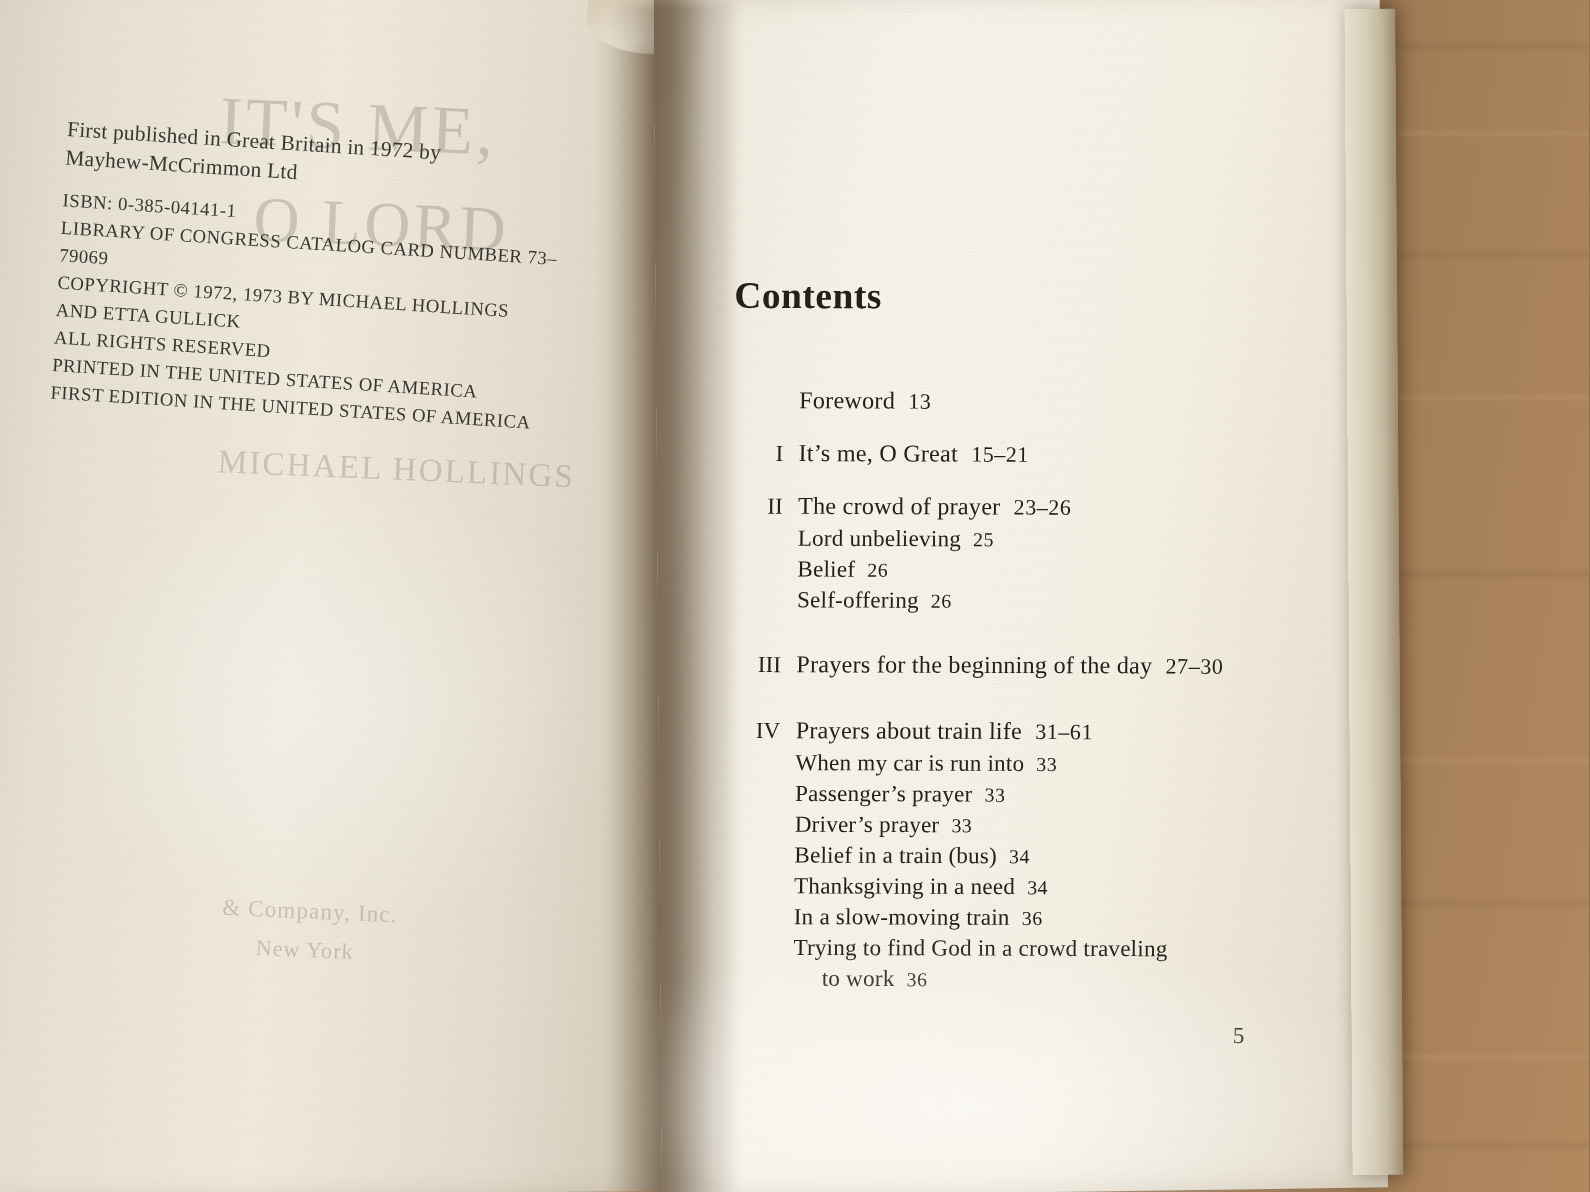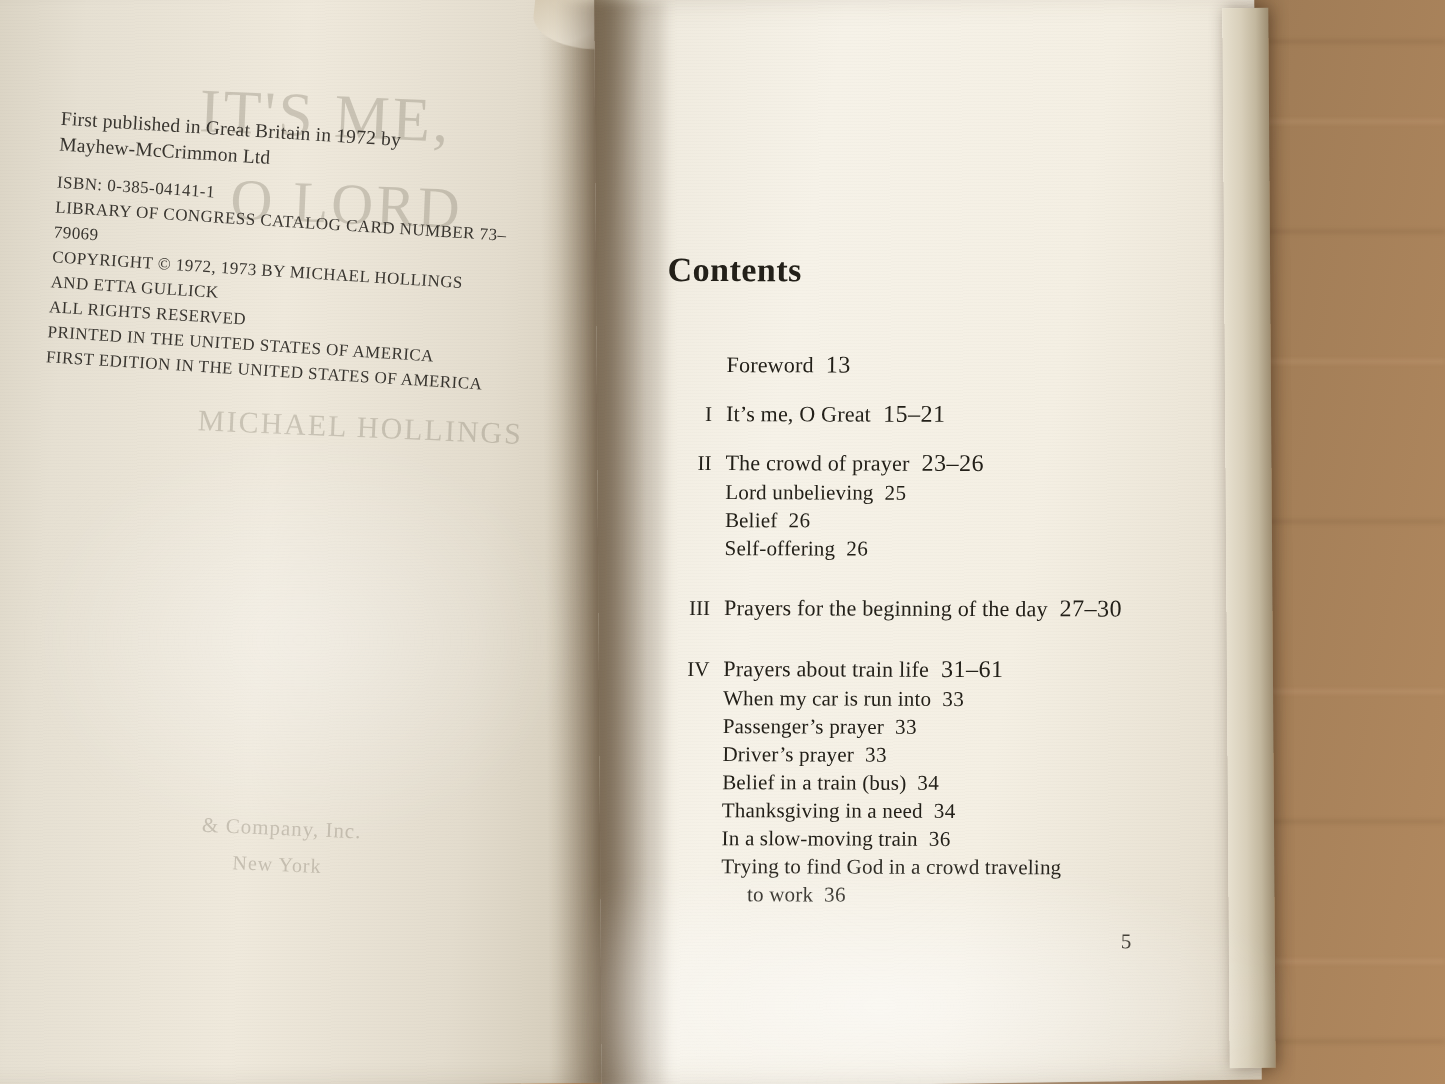--- a/index.html
+++ b/index.html
@@ -209,32 +209,32 @@
     text-align: right;
     padding-right: 14px;
     font-size: 21px;
     flex: 0 0 auto;
   }
   .toc-text {
     font-size: 22px;
     letter-spacing: 0.2px;
   }
   .toc-pages {
-    font-size: 24px;
+    font-size: 20px;
     padding-left: 12px;
     letter-spacing: 0.5px;
   }
   .toc-sub {
     display: flex;
     align-items: baseline;
     margin-left: 66px;
     margin-bottom: 3px;
   }
   .toc-sub .toc-text { font-size: 21px; }
-  .toc-sub .toc-pages { font-size: 21px; padding-left: 11px; text-align: center; }
+  .toc-sub .toc-pages { font-size: 18px; padding-left: 11px; text-align: center; }
   .toc-sub.cont { margin-left: 92px; }
 
   .spacer-sm { height: 18px; }
   .spacer-md { height: 30px; }
 
   #folio {
     position: absolute;
     left: 520px;
     top: 938px;
     font-size: 21px;

